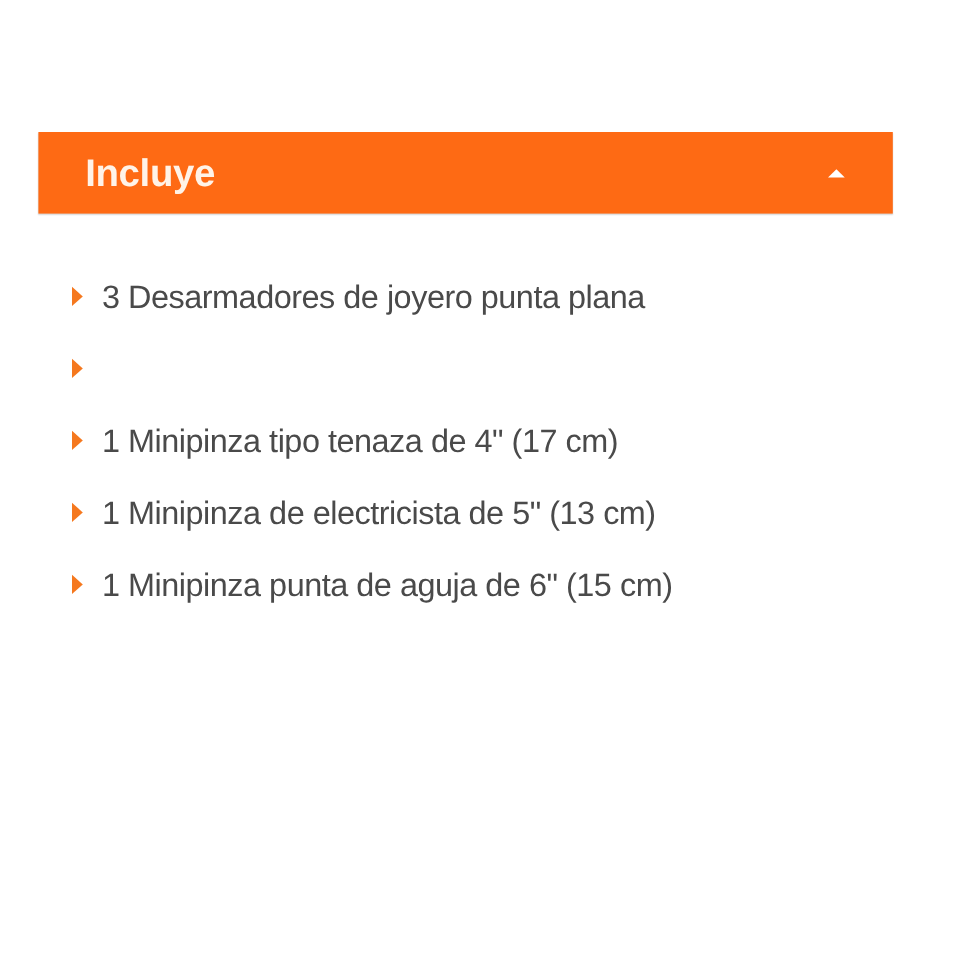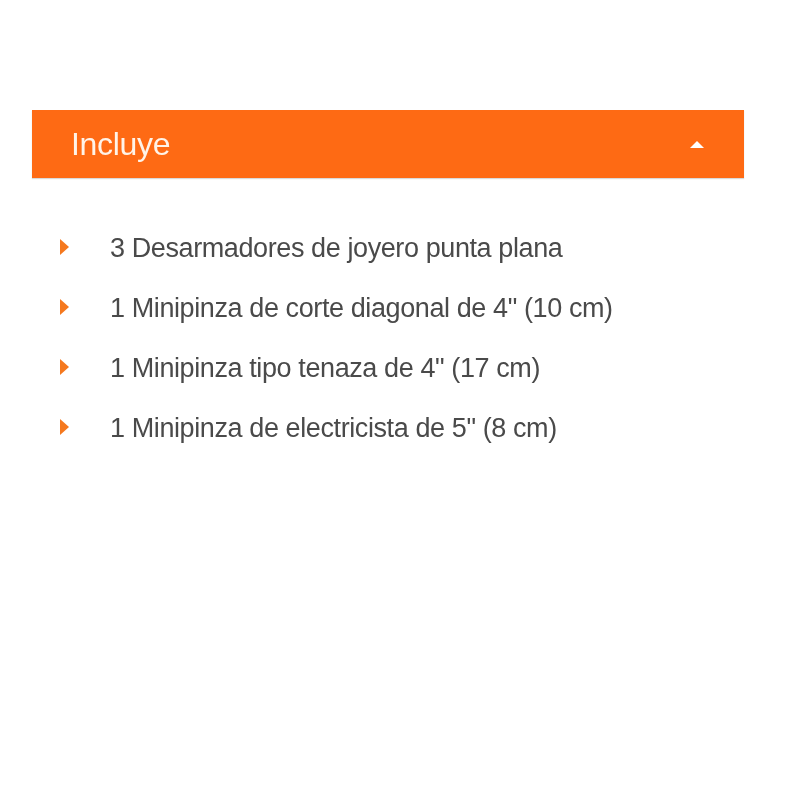--- a/index.html
+++ b/index.html
@@ -1,47 +1,50 @@
 <!DOCTYPE html>
 <html><head>
 <meta charset="utf-8">
 <style>
   html, body { margin:0; padding:0; background:#ffffff; }
   body { width:800px; height:800px; position:relative; overflow:hidden; font-family:"Liberation Sans", sans-serif; }
   .accordion { position:absolute; left:32px; top:110px; width:712px; }
   .acc-header { height:68px; background:#fe6a14; display:flex; align-items:center; justify-content:space-between; cursor:pointer; box-shadow:0 1px 1px rgba(0,0,0,0.15); }
-  .acc-title { color:#fff3e8; font-size:32px; font-weight:normal; margin-left:39px; letter-spacing:-0.3px; }
+  .acc-title { color:#fff3e8; font-size:32px; font-weight:bold; margin-left:39px; letter-spacing:-0.3px; }
   .acc-caret { width:0; height:0; border-left:7px solid transparent; border-right:7px solid transparent; border-bottom:7px solid #ffffff; margin-right:40px; }
   .acc-body { padding-top:40px; }
   ul { list-style:none; margin:0; padding:0 0 0 28px; }
-  li { display:flex; align-items:center; height:60px;gap:25px; }
+  li { display:flex; align-items:center; height:60px; }
   .bullet { width:0; height:0; border-top:8px solid transparent; border-bottom:8px solid transparent; border-left:9px solid #f5781e; margin-right:16px; margin-top:-2px; }
   .item-text { font-size:27px; color:#4a4a4a; letter-spacing:-0.4px; }
 </style>
 </head>
 <body>
 
 <div class="accordion">
   <div class="acc-header">
     <span class="acc-title">Incluye</span>
     <span class="acc-caret"></span>
   </div>
   <div class="acc-body">
     <ul>
       <li>
           <span class="bullet"></span>
           <span class="item-text">3 Desarmadores de joyero punta plana</span>
         </li>
       <li>
           <span class="bullet"></span>
-          <span class="item-text">1 Minipinza de corte diagonal de 4" (10 cm)</span>
         </li>
       <li>
           <span class="bullet"></span>
           <span class="item-text">1 Minipinza tipo tenaza de 4" (17 cm)</span>
         </li>
       <li>
           <span class="bullet"></span>
-          <span class="item-text">1 Minipinza de electricista de 5" (8 cm)</span>
+          <span class="item-text">1 Minipinza de electricista de 5" (13 cm)</span>
+        </li>
+      <li>
+          <span class="bullet"></span>
+          <span class="item-text">1 Minipinza punta de aguja de 6" (15 cm)</span>
         </li>
     </ul>
   </div>
 </div>
 
 </body></html>

